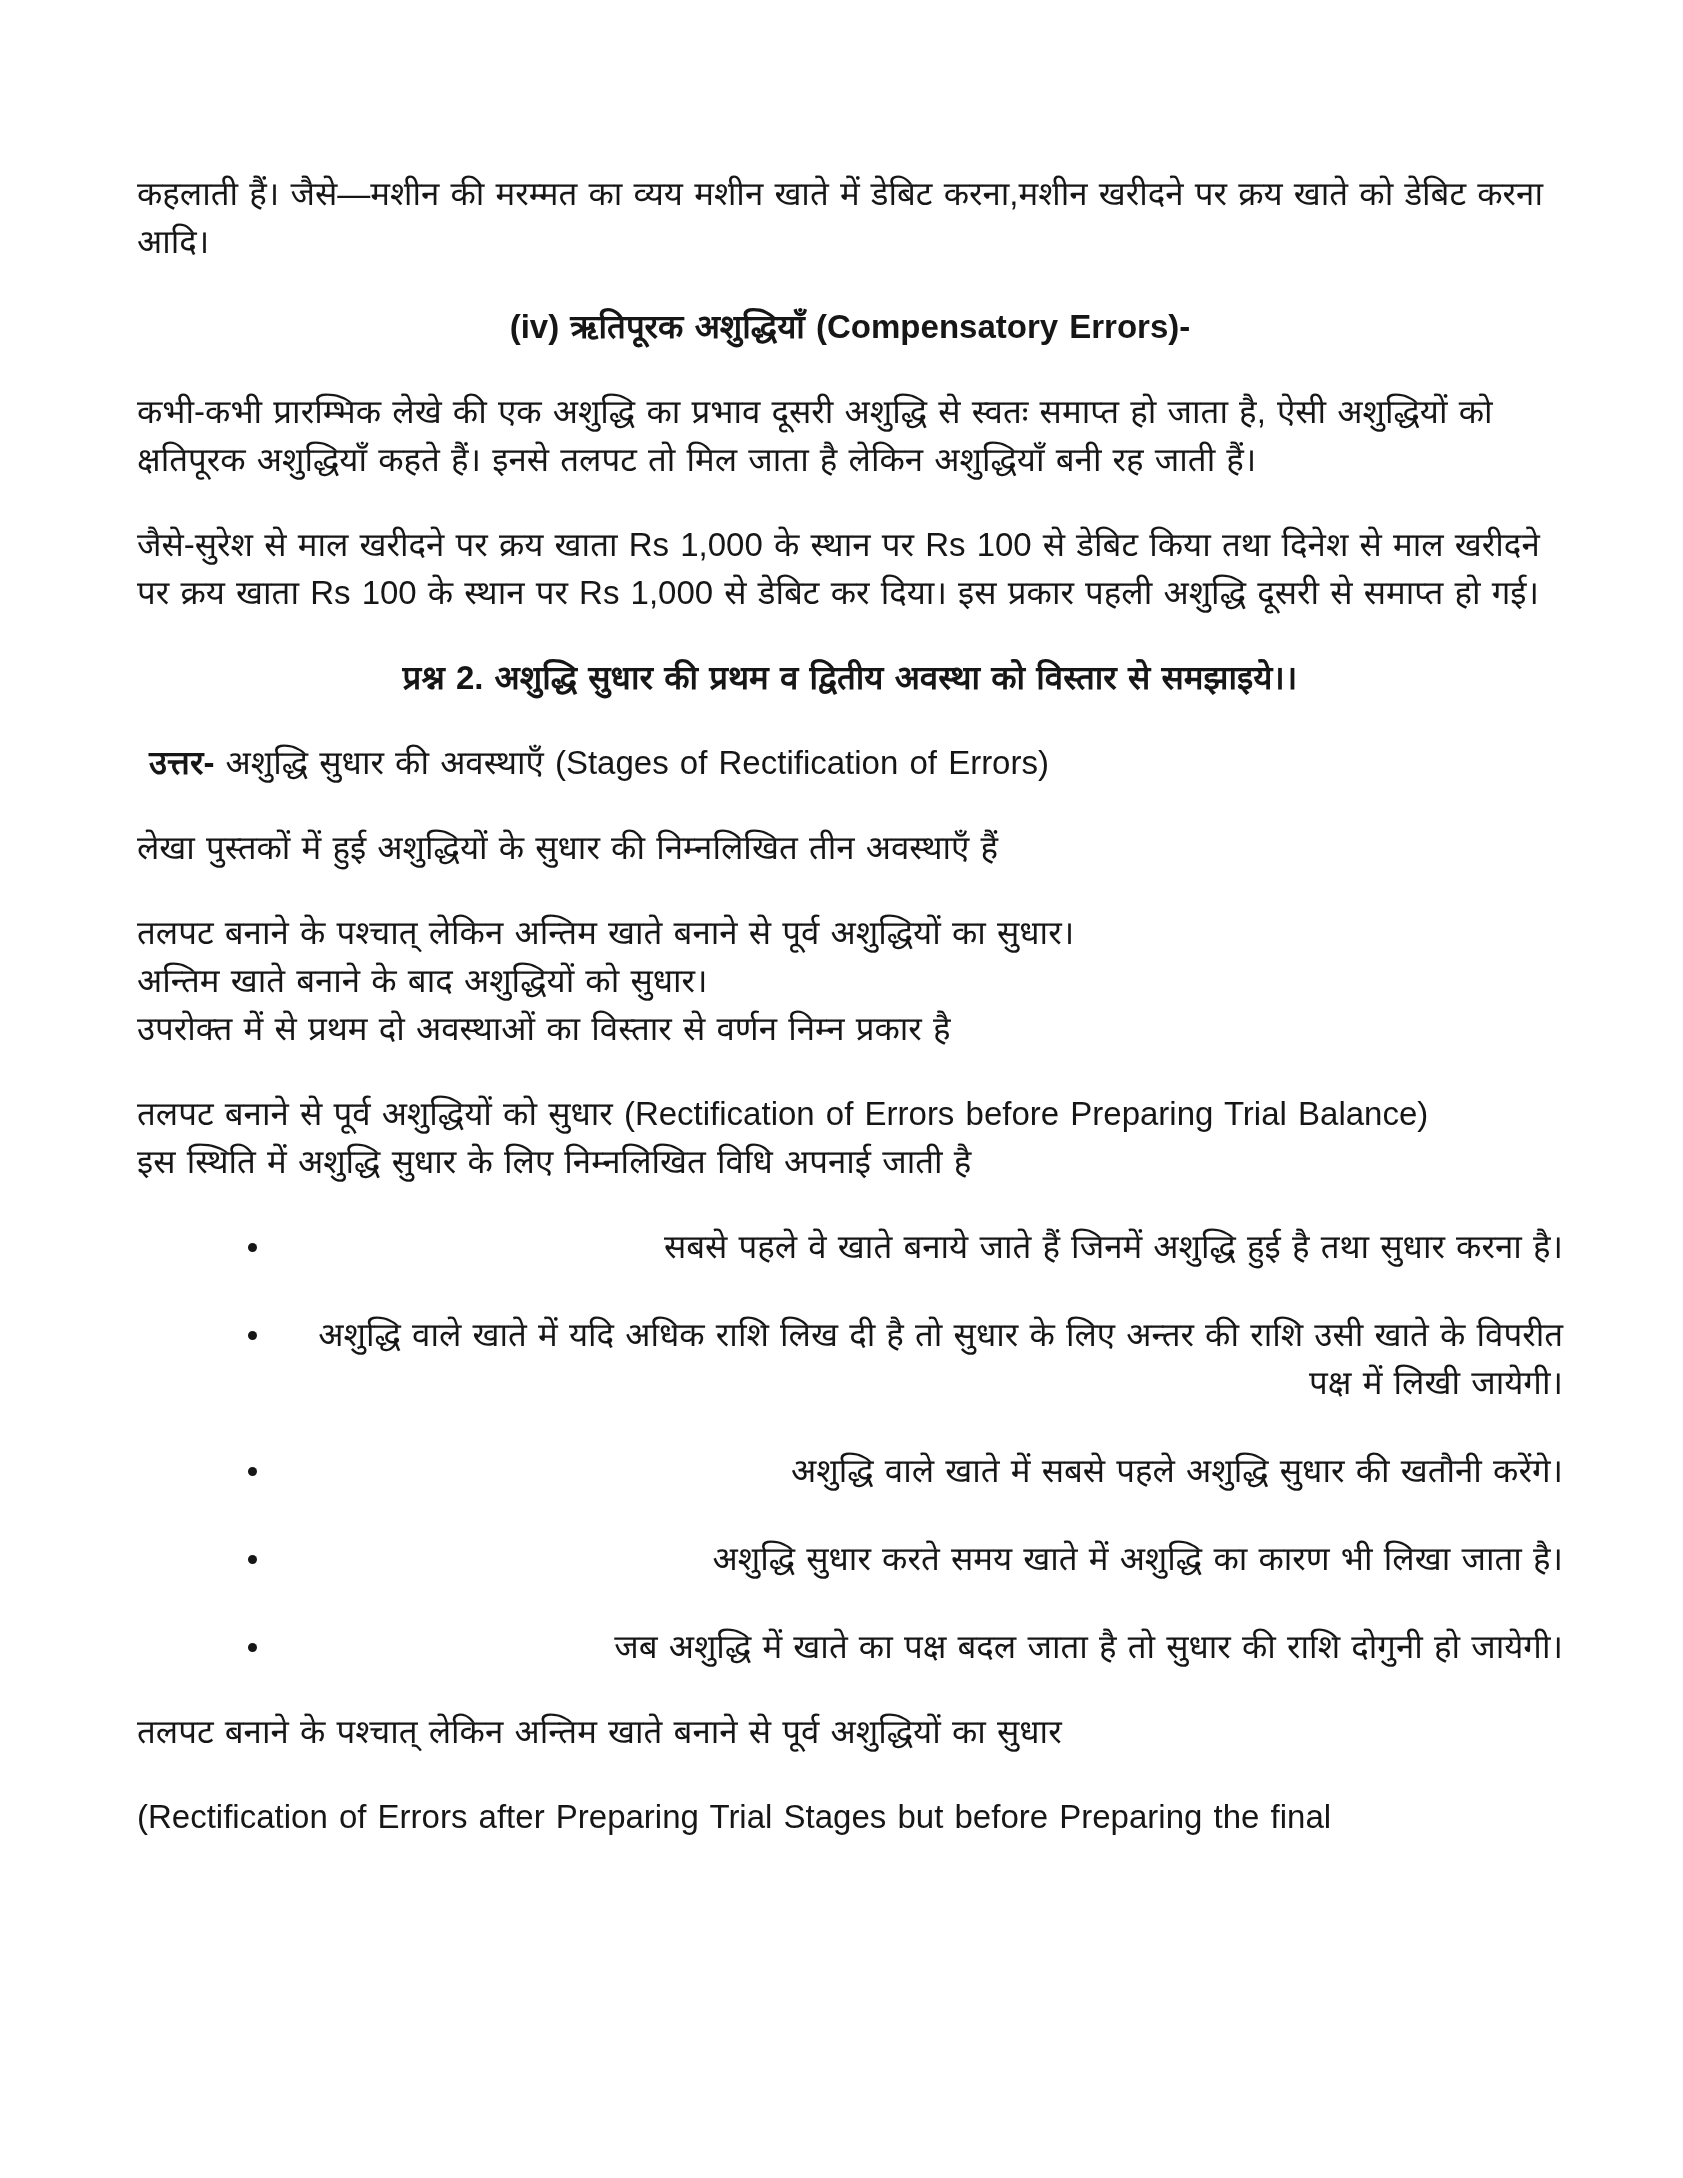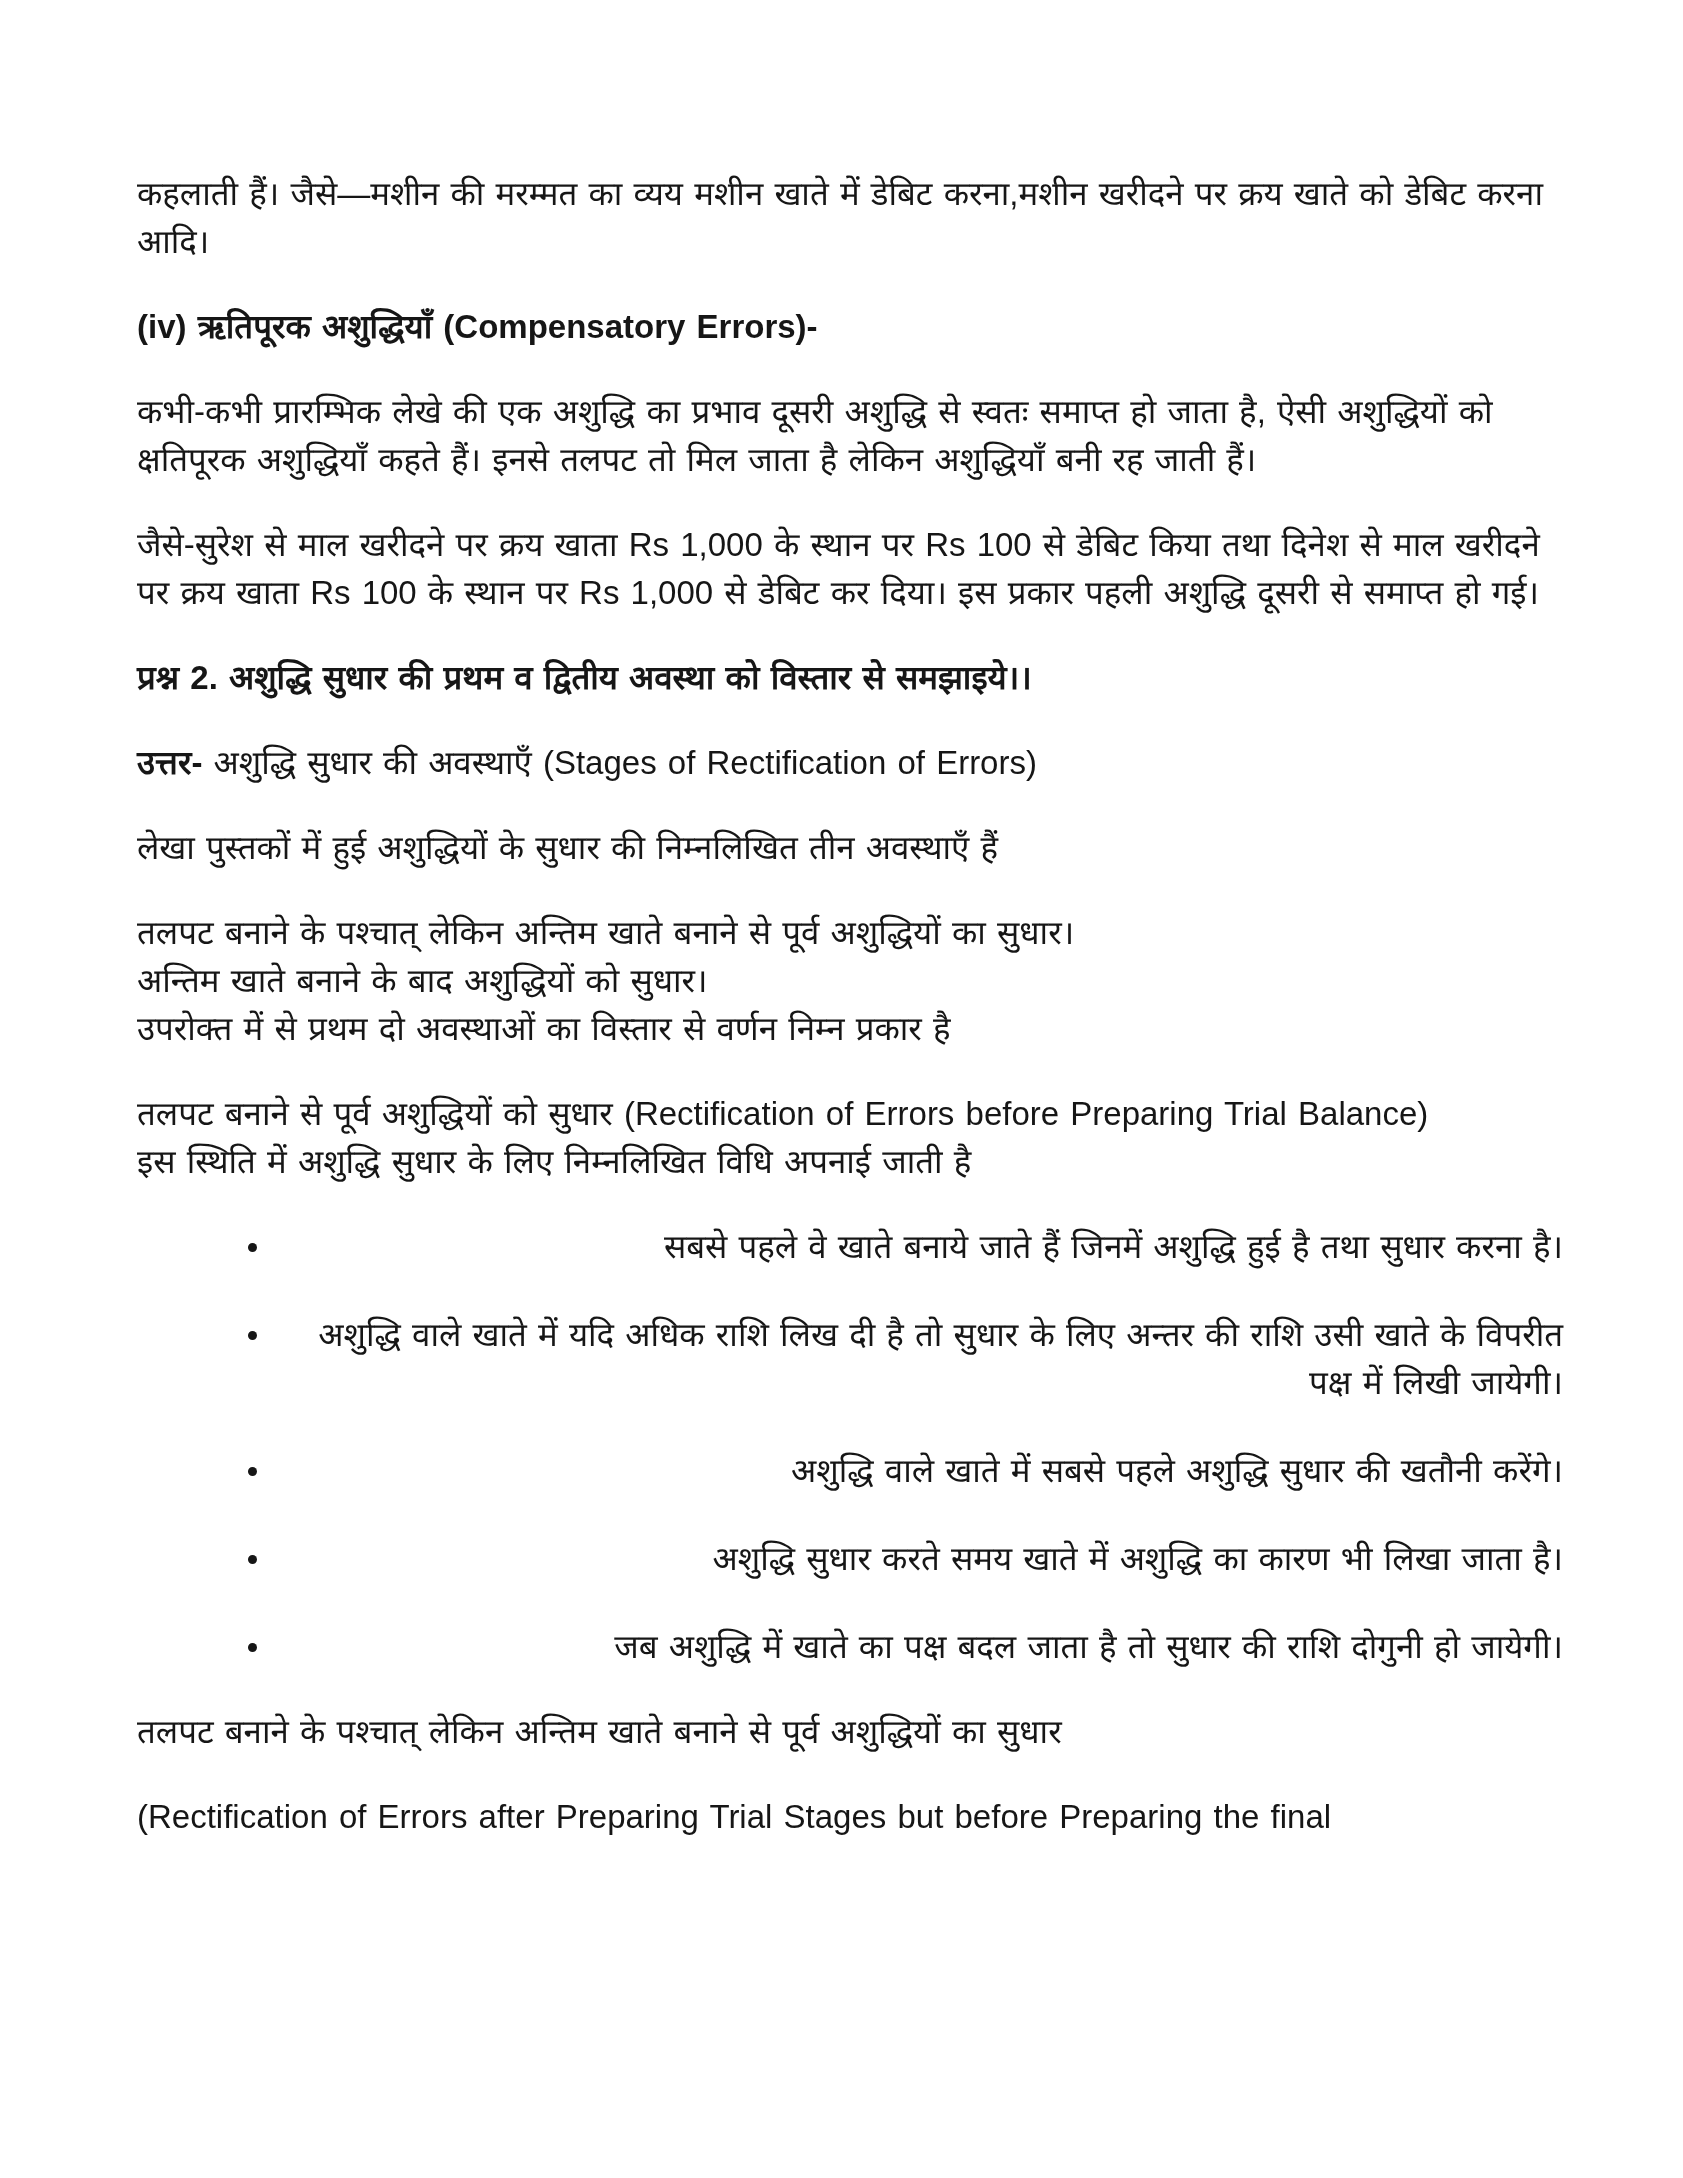--- a/index.html
+++ b/index.html
@@ -27,25 +27,26 @@
     margin: 0 0 37px 0;
     font-weight: 400;
     word-spacing: 2px;
   }
   .heading {
     font-size: 33px;
     line-height: 48px;
     margin: 0 0 37px 0;
     font-weight: 700;
     word-spacing: 2px;
+    text-align: center;
   }
   .answer-line {
     font-size: 33px;
     line-height: 48px;
-    margin: 0 0 37px 0;
+    margin: 0 0 37px 12px;
     word-spacing: 2px;
   }
   .answer-line .bold-label {
     font-weight: 700;
   }
   ul.bullet-list {
     list-style: none;
     margin: 0 0 37px 0;
     padding: 0;
     text-align: right;

